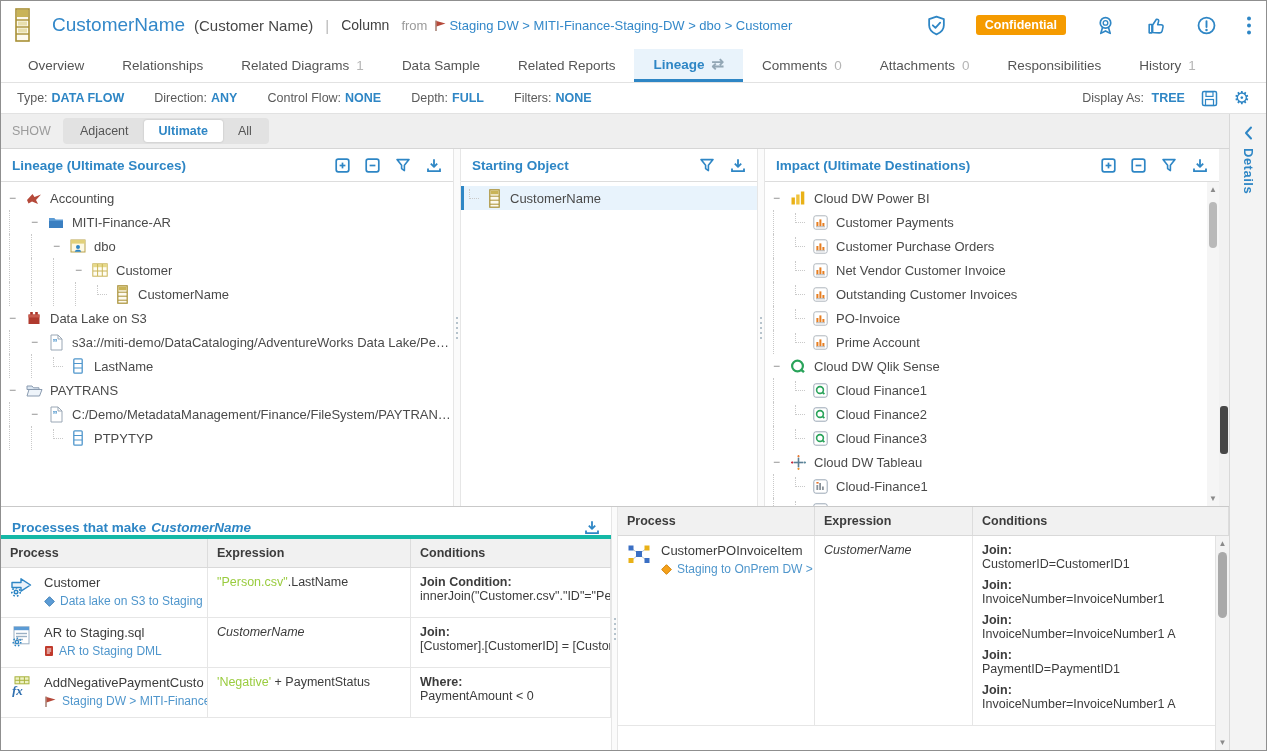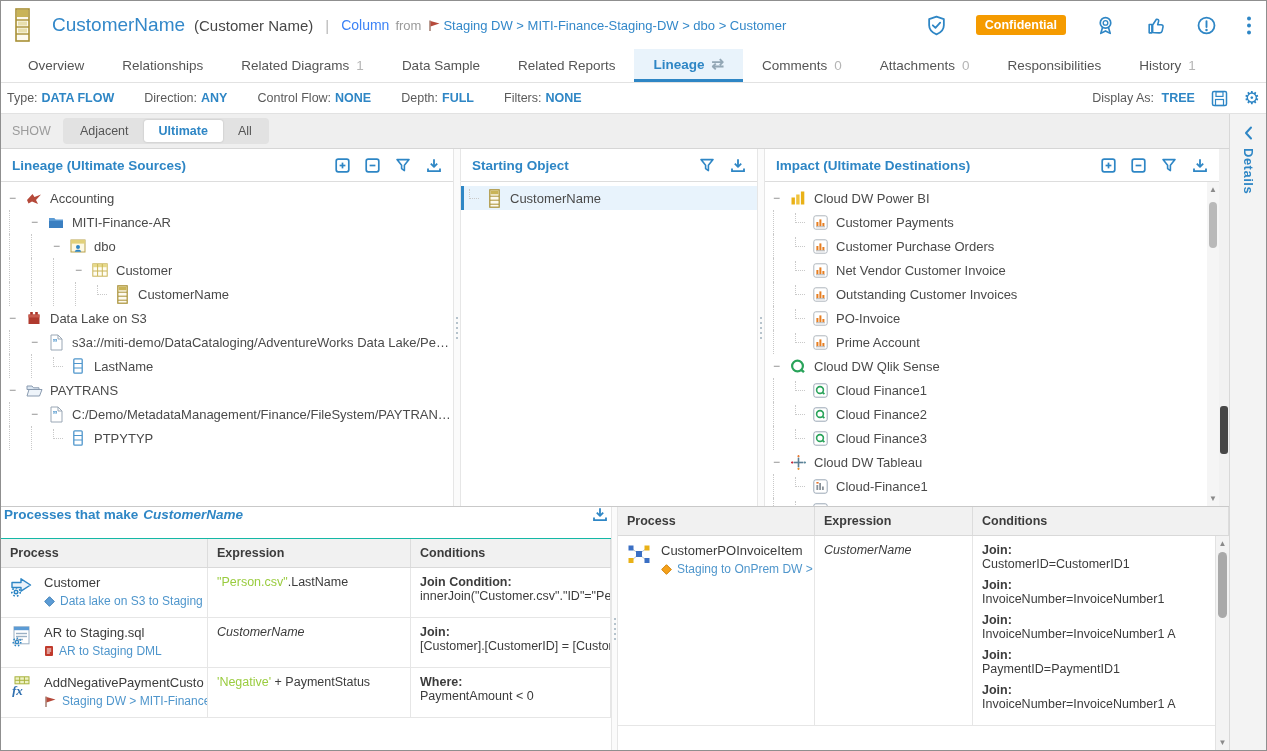--- a/index.html
+++ b/index.html
@@ -7,33 +7,33 @@
 body{font-family:"Liberation Sans",sans-serif;background:#fff;color:#3c3c3c;overflow:hidden}
 .app{width:1267px;height:751px;border:1px solid #8f8f8f;display:flex;flex-direction:column;background:#fff}
 .icn{display:inline-flex;align-items:center;justify-content:center;line-height:1}
 .icn svg{display:block}
 
 .hdr{flex:0 0 48px;display:flex;align-items:center;padding:0 14px;background:#fff}
 .hdr-objicon{margin-right:22px}
 .hdr-title{color:#3388c9;font-size:19px;margin-right:9px;font-weight:normal}
 .hdr-alias{font-size:15px;color:#474747}
 .hdr-sep{color:#b9b9b9;margin:0 12px;font-size:15px}
-.hdr-type{font-size:14px;color:#3b82f6;margin-right:6px}
+.hdr-type{font-size:14px;color:#404040;margin-right:12px}
 .hdr-from{font-size:13px;color:#9a9a9a;margin-right:7px}
 .crumb{font-size:13px;color:#3388c9;display:flex;align-items:center;gap:2px;cursor:pointer}
 .hdr-right{margin-left:auto;display:flex;align-items:center;gap:29px}
 .badge{background:#f59b00;color:#fff;font-weight:bold;font-size:12.5px;padding:3px 9px;border-radius:3px}
 
 .tabs{flex:0 0 34px;display:flex;align-items:stretch;border-bottom:1px solid #e2e2e2;padding-left:8px}
 .tab{display:flex;align-items:center;gap:7px;padding:0 19px;font-size:13.5px;color:#555;cursor:pointer;white-space:nowrap}
 .tab .cnt{color:#b5b5b5}
 .tab.active{color:#2e86c5;font-weight:bold;background:#e9f3fb;border-bottom:3px solid #2e86c5}
 .swapglyph{color:#93a7b5;font-size:15px;font-weight:bold}
 
-.fbar{flex:0 0 31px;display:flex;align-items:center;padding:0 6px;border-bottom:1px solid #e2e2e2;font-size:12.5px}
+.fbar{flex:0 0 31px;display:flex;align-items:center;padding:0 16px;border-bottom:1px solid #e2e2e2;font-size:12.5px}
 .fitem{margin-right:30px}
 .flabel{color:#5a5a5a}
 .fvalue{color:#2e86c5;font-weight:bold;margin-left:4px;cursor:pointer}
 .fright{margin-left:auto;display:flex;align-items:center;gap:16px}
 .gearglyph{color:#2e86c5;font-size:18px;cursor:pointer}
 
 .content{flex:1;display:flex;min-height:0}
 .cleft{flex:1;display:flex;flex-direction:column;min-width:0}
 .rail{flex:0 0 37px;background:#f3f3f3;border-left:1px solid #d8d8d8;display:flex;flex-direction:column;align-items:center;padding-top:12px;gap:8px;cursor:pointer}
 .rail-label{writing-mode:vertical-rl;color:#2e86c5;font-size:13px;font-weight:bold;letter-spacing:.5px}
@@ -68,21 +68,21 @@
 .iscroll{position:absolute;top:0;right:0;bottom:0;width:12px;background:#f5f5f5}
 .iscroll .thumb{position:absolute;left:2px;right:2px;top:20px;height:46px;background:#b9b9b9;border-radius:5px;cursor:pointer}
 .sarrow{position:absolute;left:0;right:0;text-align:center;font-size:8px;color:#8a8a8a;cursor:pointer}
 
 .bottom{flex:1;display:flex;border-top:1px solid #c9c9c9;min-height:0}
 .bpanel{background:#fff;display:flex;flex-direction:column;min-width:0}
 .bpanel.make{flex:0 0 610px}
 .bpanel.use{flex:1;position:relative}
 .bsplit{flex:0 0 7px;background:#fbfbfb;border-left:1px solid #e6e6e6;border-right:1px solid #e6e6e6;display:flex;flex-direction:column;align-items:center;justify-content:center;gap:3px;cursor:col-resize}
 .bsplit i{width:2px;height:2px;background:#9fb0bd;border-radius:50%}
-.bhead{flex:0 0 32px;display:flex;align-items:flex-start;padding:0 3px;border-bottom:1px solid #14b8a6}
+.bhead{flex:0 0 32px;display:flex;align-items:flex-end;padding:0 11px;border-bottom:4px solid #14b8a6}
 .btitle{color:#2e86c5;font-weight:bold;font-size:13.5px}
 .btitle .obj{font-style:italic;margin-left:5px}
 .btools{margin-left:auto;display:flex;gap:14px;align-items:center}
 .btools .icn{cursor:pointer}
 .thead{flex:0 0 29px;background:#f1f1f1;display:flex;border-bottom:1px solid #d9d9d9;font-size:12.5px;font-weight:bold;color:#3c3c3c;align-items:center}
 .thcell{padding:0 9px;border-right:1px solid #dcdcdc;height:100%;display:flex;align-items:center}
 .tbody{flex:1;overflow:hidden;position:relative}
 .brow{display:flex;border-bottom:1px solid #e6e6e6;align-items:stretch}
 .bcell{padding:7px 9px;border-right:1px solid #e6e6e6;font-size:12.5px;overflow:hidden}
 .make .c1{flex:0 0 207px}.make .c2{flex:0 0 203px}.make .c3{flex:1}

